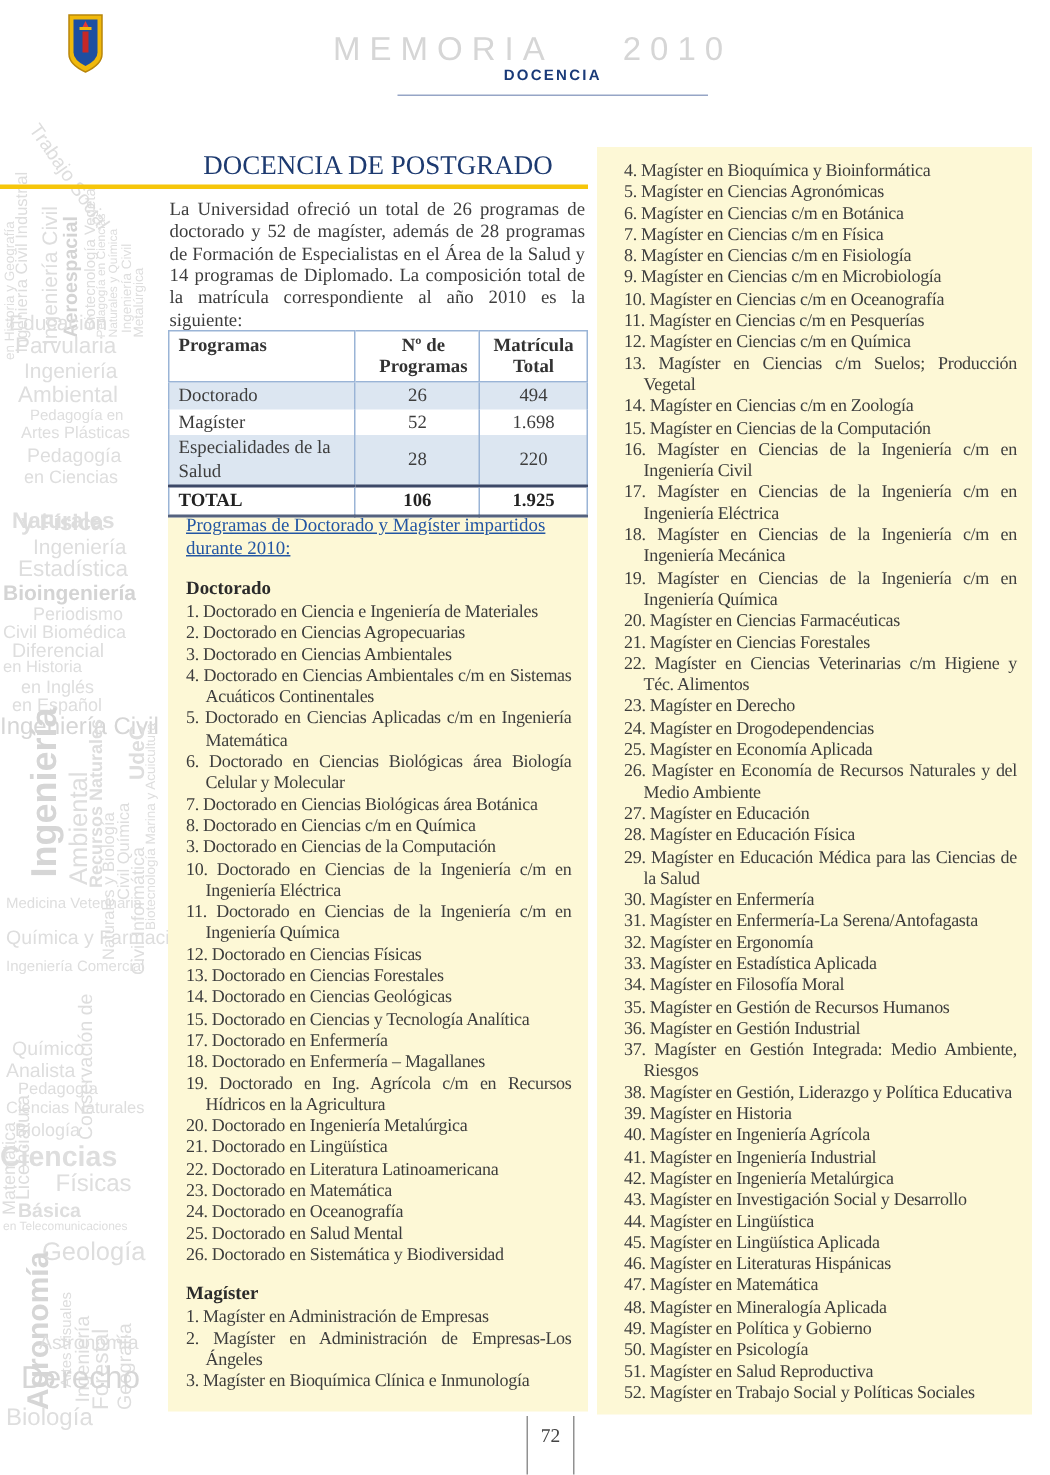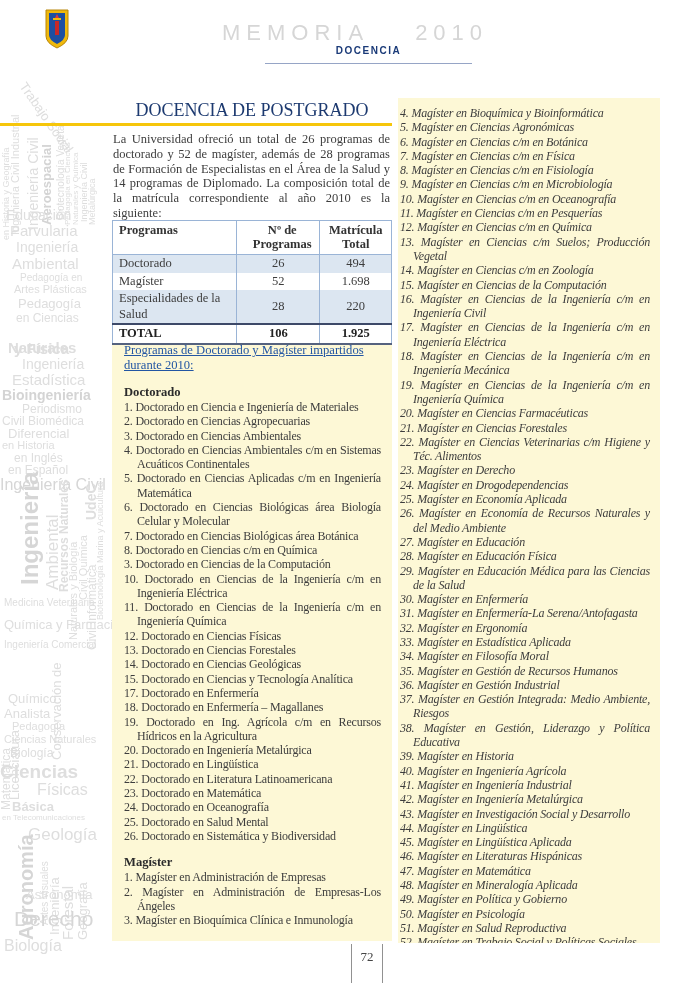--- a/index.html
+++ b/index.html
@@ -101,21 +101,21 @@
   .enr-table th{font-weight:bold;border-bottom:1px solid #9ab4d6;padding:2px 6px 3px 6px;
                 vertical-align:top;line-height:14px;text-align:left;color:#333;}
   .enr-table td{padding:1px 6px;line-height:15.5px;}
   .enr-table th+th,.enr-table td+td{border-left:1px solid #9ab4d6;text-align:center;}
   .enr-table .w1{width:150px;} .enr-table .w2{width:66px;padding-left:14px;} .enr-table .w3{width:64px;}
   .enr-table tr.alt{background:#dce6f1;}
   .enr-table tr.total td{border-top:2px solid #3d4968;font-weight:bold;color:#222;}
 
   .ybox{background:#fdf8d6;box-sizing:border-box;z-index:1;position:absolute;overflow:hidden;}
   .left-box{left:112px;top:334px;width:280px;height:607px;padding:9px 11px 0 12px;}
-  .right-box{left:398px;top:98px;width:262px;height:845px;padding:8px 10px 0 2px;font-style:italic;}
+  .right-box{left:398px;top:98px;width:290px;height:845px;padding:8px 10px 0 18px;}
   .box-heading{margin:0 0 12px 0;font-size:12.6px;font-weight:normal;color:#2356a3;
                text-decoration:underline;line-height:15px;}
   .group-label{margin:12px 0 0 0;font-size:12.6px;font-weight:bold;color:#2b2b2b;line-height:15px;}
   .prog{font-size:12px;letter-spacing:-0.2px;line-height:14.3px;color:#3d3d3d;
         text-align:justify;padding-left:13px;text-indent:-13px;}
 
   
   .pagefoot{position:absolute;left:351px;top:944px;width:32px;height:39px;box-sizing:border-box;
             border-left:1px solid #919191;border-right:1px solid #919191;text-align:center;
             padding-top:5px;font-size:13px;color:#444;z-index:2;}

